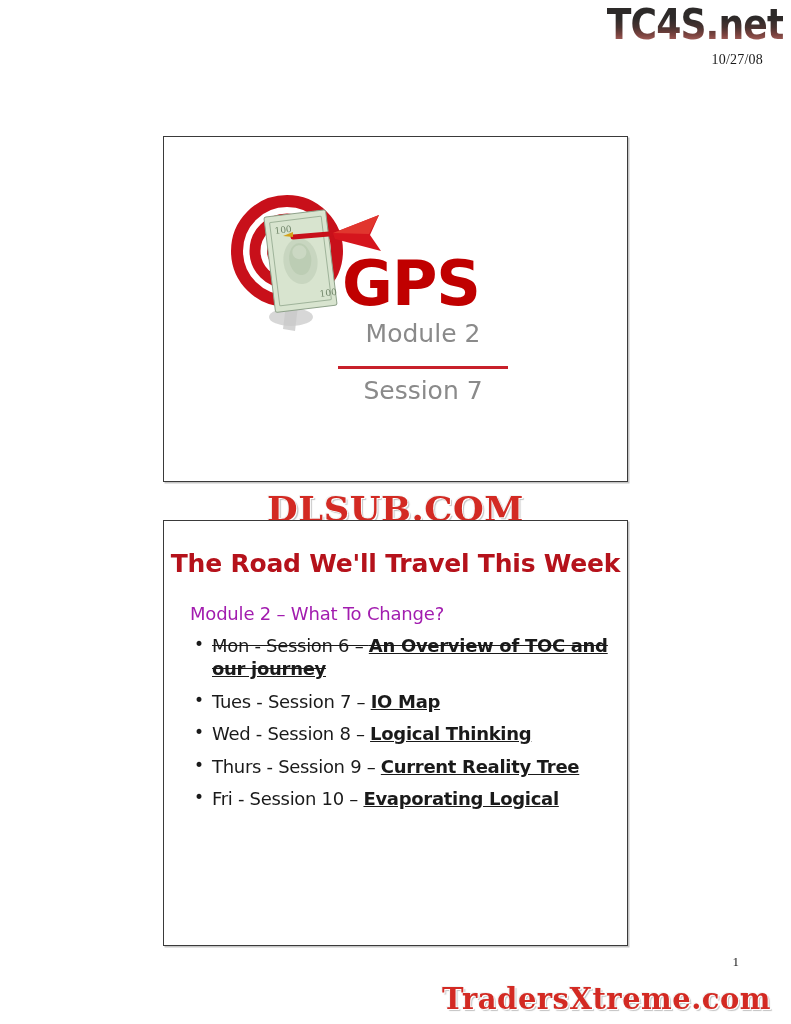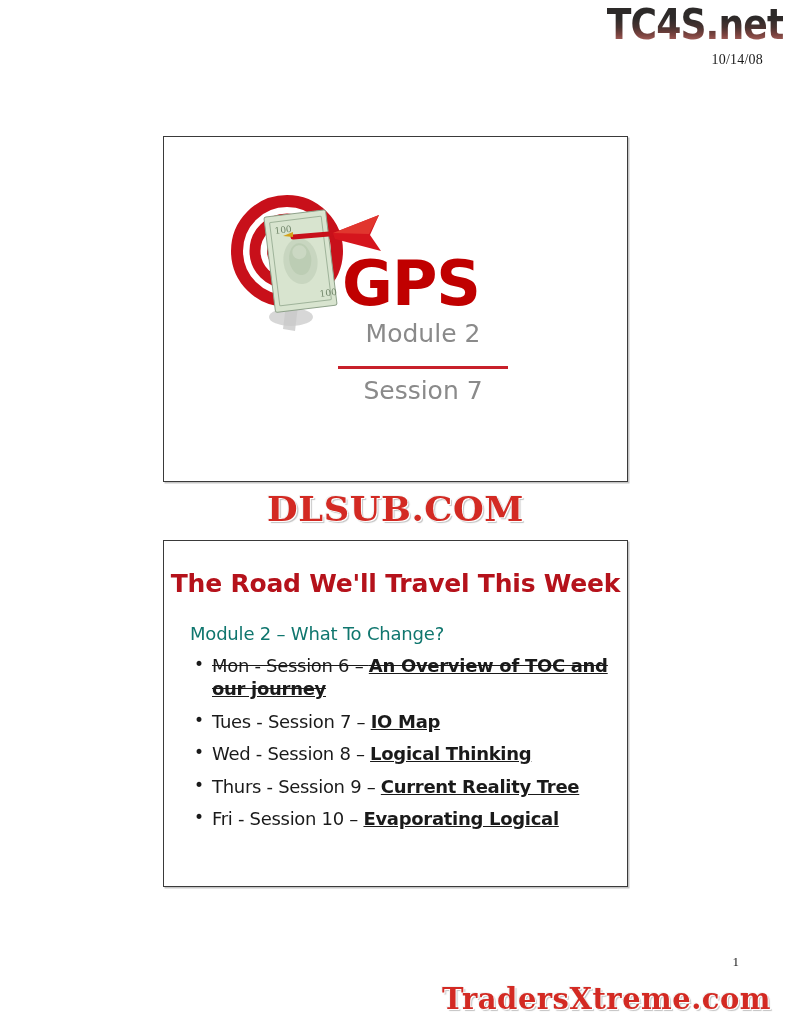--- a/index.html
+++ b/index.html
@@ -56,21 +56,21 @@
   .slide {
     position: absolute;
     left: 163px;
     width: 465px;
     background: #fff;
     border: 1px solid #3a3a3a;
     box-shadow: 1.5px 1.5px 0 rgba(150,150,150,0.55);
     box-sizing: border-box;
   }
   #slide-title { top: 136px; height: 346px; }
-  #slide-agenda { top: 540px; height: 347px; }
+  #slide-agenda { top: 520px; height: 426px; }
 
   
   #gps-logo-block {
     position: absolute;
     left: 0; right: 0;
     top: 52px;
     height: 240px;
   }
   #gps-graphic {
     position: absolute;
@@ -130,21 +130,21 @@
   }
   #agenda-body {
     position: absolute;
     left: 26px;
     right: 18px;
     top: 82px;
   }
   #agenda-intro {
     font-family: "DejaVu Sans", sans-serif;
     font-size: 18px;
-    color: #0f766e;
+    color: #a21caf;
     margin: 0 0 10px 0;
     letter-spacing: -0.2px;
   }
   #agenda-list {
     list-style: none;
     margin: 0;
     padding: 0;
   }
   #agenda-list li {
     position: relative;
@@ -215,21 +215,21 @@
     font-family: "Liberation Serif", serif;
     font-size: 13px;
     color: #1a1a1a;
   }
 </style>
 </head>
 <body>
 
 <div id="header-brand">
   <span class="brand-text">TC4S.net</span>
-  <span id="header-date">10/14/08</span>
+  <span id="header-date">10/27/08</span>
 </div>
 
 <div class="slide" id="slide-title">
   <div id="gps-logo-block">
 
     <div id="gps-graphic">
       <svg viewBox="0 0 160 150" width="160" height="150" aria-hidden="true">
 
         <ellipse cx="62" cy="128" rx="22" ry="9" fill="#c9c9c9" opacity="0.75"></ellipse>
         <path d="M58 108 L70 108 L66 142 L54 140 Z" fill="#c9c9c9" opacity="0.8"></path>

